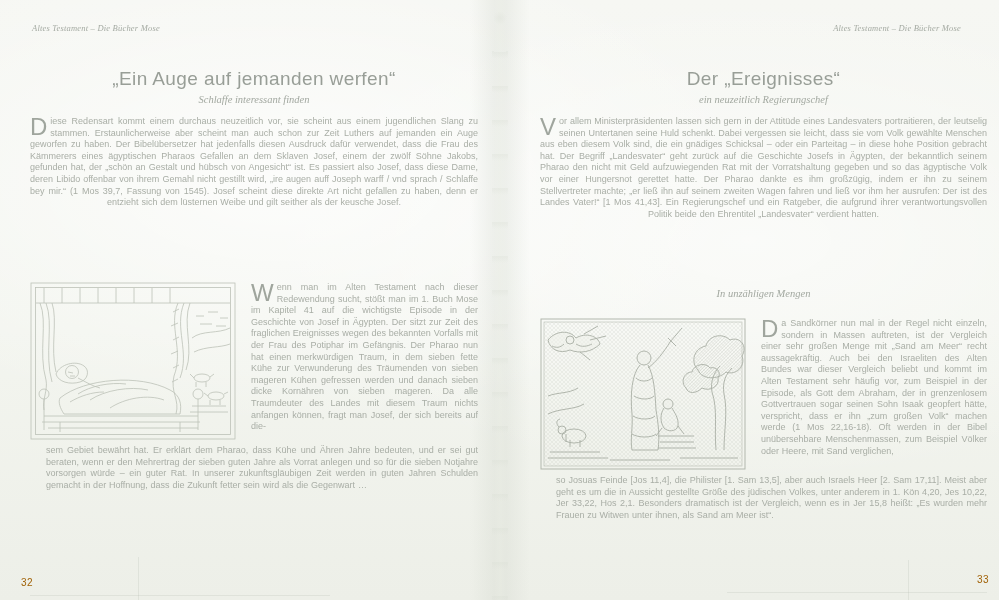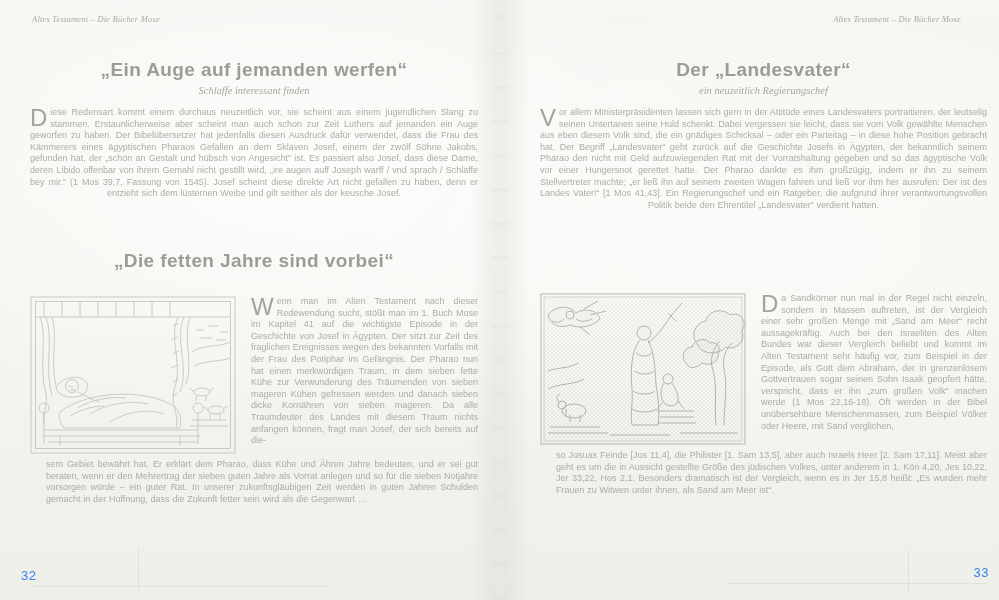--- a/index.html
+++ b/index.html
@@ -5,21 +5,21 @@
   html,body{margin:0;padding:0;}
   body{
     width:999px;height:600px;position:relative;overflow:hidden;
     font-family:"Liberation Sans",sans-serif;
     background:
       radial-gradient(ellipse 700px 350px at 28% 30%, rgba(255,255,255,.75), rgba(255,255,255,0) 70%),
       radial-gradient(ellipse 700px 350px at 75% 40%, rgba(255,255,255,.6), rgba(255,255,255,0) 70%),
       linear-gradient(180deg,#f6f7f3 0%,#f3f5ef 55%,#edefe8 100%);
     color:#a9aea6;
   }
-  .page{position:absolute;top:3px;height:488px;}
+  .page{position:absolute;top:12px;height:488px;}
   .page-left{left:30px;width:448px;}
   .page-right{left:540px;width:447px;}
   .spine{
     position:absolute;left:470px;top:0;width:60px;height:600px;
     background:linear-gradient(90deg,rgba(205,210,200,0) 0%,rgba(205,210,200,.28) 40%,rgba(222,226,216,.45) 50%,rgba(205,210,200,.28) 60%,rgba(205,210,200,0) 100%);
     pointer-events:none;
   }
   .spine-ornament{
     position:absolute;left:492px;top:0;width:16px;height:600px;
     background:repeating-radial-gradient(circle at 50% 18px, rgba(214,219,209,.5) 0 1px, rgba(214,219,209,0) 7px 34px);
@@ -28,41 +28,41 @@
   .running-head{
     position:absolute;top:11px;
     font-family:"Liberation Serif",serif;font-style:italic;
     font-size:8.5px;letter-spacing:.2px;color:#a4aaa2;
   }
   .running-head.rh-left{left:2px;}
   .running-head.rh-right{right:26px;}
   .article{position:absolute;left:0;right:0;}
   .article .title{
     text-align:center;font-size:19px;letter-spacing:.4px;
-    color:#989e97;font-weight:bold;margin:0;line-height:23px;
+    color:#989e97;font-weight:normal;margin:0;line-height:23px;
   }
   .article .subtitle{
     text-align:center;font-family:"Liberation Serif",serif;font-style:italic;
     font-size:10.5px;color:#a2a8a0;margin:3px 0 0 0;line-height:13px;
   }
   .body-text{
     font-size:9px;line-height:11.6px;text-align:justify;
     color:#a9aea6;margin:10px 0 0 0;word-spacing:.3px;
   }
   .intro .body-text{text-align-last:center;}
   .dropcap{
     float:left;font-size:24px;line-height:20px;padding:1px 3px 0 0;
     color:#9fa59d;
   }
   .figure-row{display:flex;gap:15px;margin-top:24px;align-items:flex-start;}
   .woodcut{flex:0 0 auto;display:block;}
   .figure-row .col-text{flex:1 1 auto;margin-top:0;}
   .body-below{margin-top:5px;margin-left:16px;}
   .page-number{
-    position:absolute;font-size:13px;color:#3b82f6;letter-spacing:.5px;
+    position:absolute;font-size:10px;color:#a16207;letter-spacing:.5px;
   }
   .pn-left{left:-9px;top:565px;}
   .pn-right{right:-2px;top:562px;}
   .hairline{position:absolute;background:rgba(175,181,170,.22);pointer-events:none;}
   .hl1{left:0;top:583px;width:300px;height:1px;}
   .hl2{left:108px;top:545px;width:1px;height:45px;}
   .hl3{right:0;top:580px;width:260px;height:1px;}
   .hl4{right:78px;top:548px;width:1px;height:42px;}
 </style>
 </head>
@@ -74,21 +74,20 @@
 <div class="page page-left">
   <div class="running-head rh-left">Altes Testament – Die Bücher Mose</div>
 
   <div class="article intro" style="top:55px;">
     <h2 class="title">„Ein Auge auf jemanden werfen“</h2>
     <div class="subtitle">Schlaffe interessant finden</div>
     <p class="body-text"><span class="dropcap">D</span><span>iese Redensart kommt einem durchaus neuzeitlich vor, sie scheint aus einem jugendlichen Slang zu stammen. Erstaunlicherweise aber scheint man auch schon zur Zeit Luthers auf jemanden ein Auge geworfen zu haben. Der Bibelübersetzer hat jedenfalls diesen Ausdruck dafür verwendet, dass die Frau des Kämmerers eines ägyptischen Pharaos Gefallen an dem Sklaven Josef, einem der zwölf Söhne Jakobs, gefunden hat, der „schön an Gestalt und hübsch von Angesicht“ ist. Es passiert also Josef, dass diese Dame, deren Libido offenbar von ihrem Gemahl nicht gestillt wird, „ire augen auff Joseph warff / vnd sprach / Schlaffe bey mir.“ (1 Mos 39,7, Fassung von 1545). Josef scheint diese direkte Art nicht gefallen zu haben, denn er entzieht sich dem lüsternen Weibe und gilt seither als der keusche Josef.</span></p>
   </div>
 
   <div class="article" style="top:246px;">
-    <h2 class="title">„Die fetten Jahre sind vorbei“</h2>
     <div class="figure-row">
       <svg class="woodcut" width="206" height="158" viewBox="0 0 206 158">
         <g stroke="#bcc1b7" fill="none" stroke-width="0.8">
           <rect x="1" y="1" width="204" height="156"></rect>
           <rect x="5.5" y="5.5" width="195" height="147"></rect>
 
           <line x1="6" y1="21" x2="200" y2="21"></line>
           <line x1="14" y1="6" x2="14" y2="21"></line>
             <line x1="32" y1="6" x2="32" y2="21"></line>
           <line x1="50" y1="6" x2="50" y2="21"></line>
@@ -142,26 +141,27 @@
 
   <div class="page-number pn-left">32</div>
   <div class="hairline hl1"></div>
   <div class="hairline hl2"></div>
 </div>
 
 <div class="page page-right">
   <div class="running-head rh-right">Altes Testament – Die Bücher Mose</div>
 
   <div class="article intro" style="top:55px;">
-    <h2 class="title">Der „Landesvater“</h2>
+    <h2 class="title">Der „Ereignisses“</h2>
     <div class="subtitle">ein neuzeitlich Regierungschef</div>
     <p class="body-text"><span class="dropcap">V</span><span>or allem Ministerpräsidenten lassen sich gern in der Attitüde eines Landesvaters portraitieren, der leutselig seinen Untertanen seine Huld schenkt. Dabei vergessen sie leicht, dass sie vom Volk gewählte Menschen aus eben diesem Volk sind, die ein gnädiges Schicksal – oder ein Parteitag – in diese hohe Position gebracht hat. Der Begriff „Landesvater“ geht zurück auf die Geschichte Josefs in Ägypten, der bekanntlich seinem Pharao den nicht mit Geld aufzuwiegenden Rat mit der Vorratshaltung gegeben und so das ägyptische Volk vor einer Hungersnot gerettet hatte. Der Pharao dankte es ihm großzügig, indem er ihn zu seinem Stellvertreter machte; „er ließ ihn auf seinem zweiten Wagen fahren und ließ vor ihm her ausrufen: Der ist des Landes Vater!“ [1 Mos 41,43]. Ein Regierungschef und ein Ratgeber, die aufgrund ihrer verantwortungsvollen Politik beide den Ehrentitel „Landesvater“ verdient hatten.</span></p>
   </div>
 
   <div class="article" style="top:272px;">
+    <div class="subtitle">In unzähligen Mengen</div>
     <div class="figure-row" style="margin-top:18px;">
       <svg class="woodcut" width="206" height="152" viewBox="0 0 206 152">
         <defs>
           <pattern id="xh" width="4" height="4" patternUnits="userSpaceOnUse">
             <path d="M0 4 L4 0 M0 0 L4 4" stroke="#b7bcb2" stroke-width="0.4" stroke-opacity="0.45"></path>
           </pattern>
           <pattern id="vh" width="3" height="3" patternUnits="userSpaceOnUse">
             <path d="M0 3 L3 0" stroke="#b7bcb2" stroke-width="0.4" stroke-opacity="0.5"></path>
           </pattern>
         </defs>

